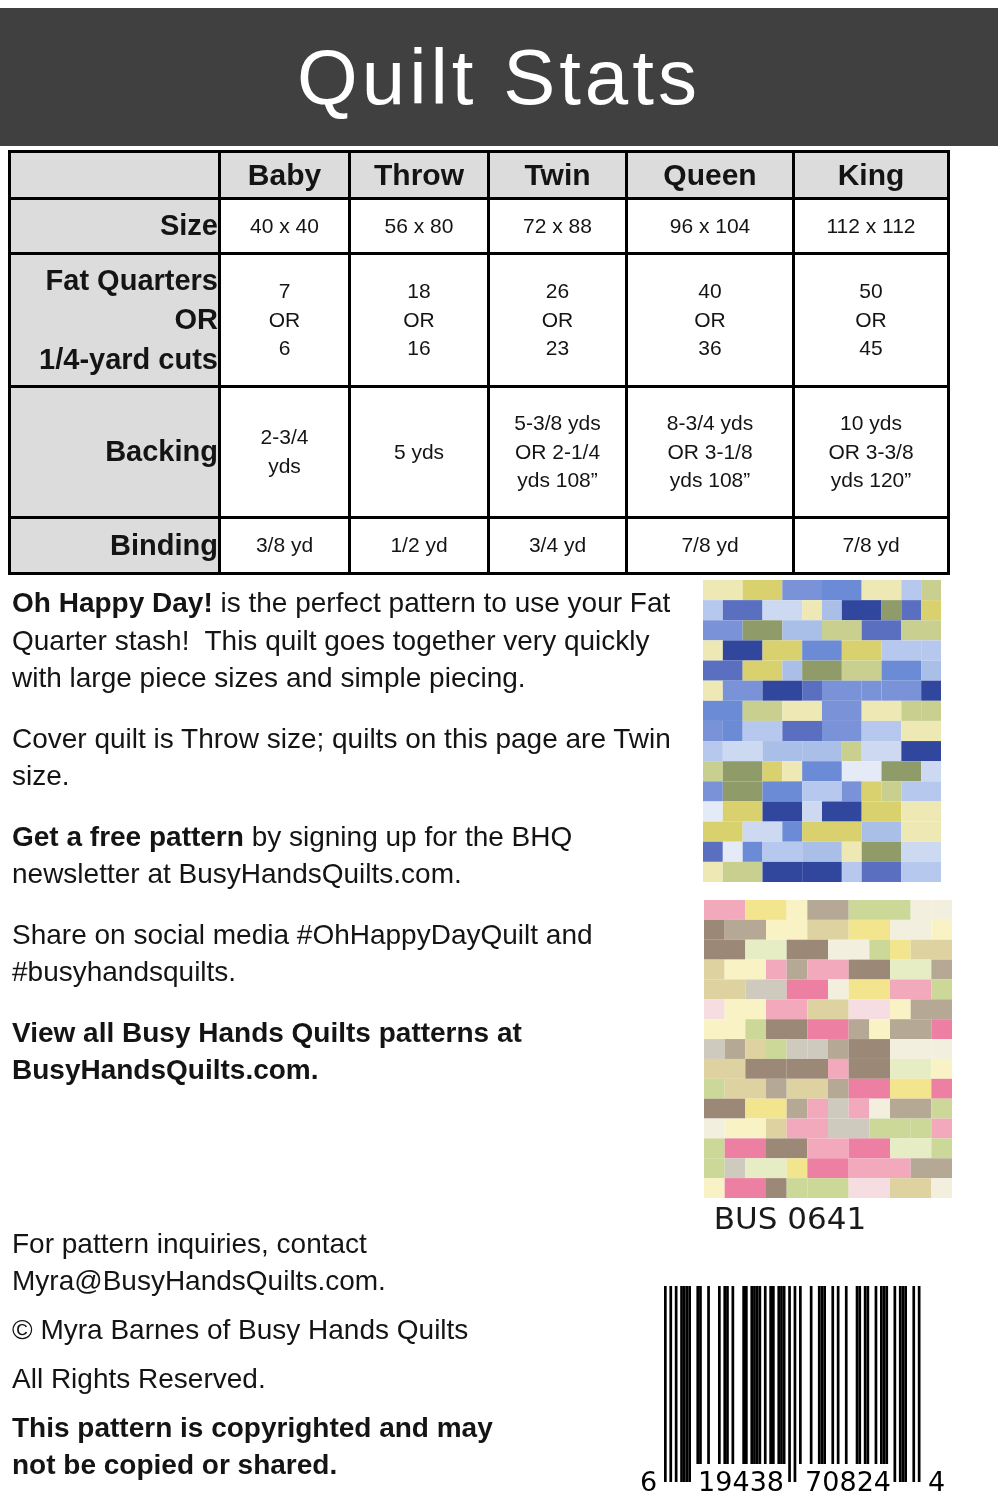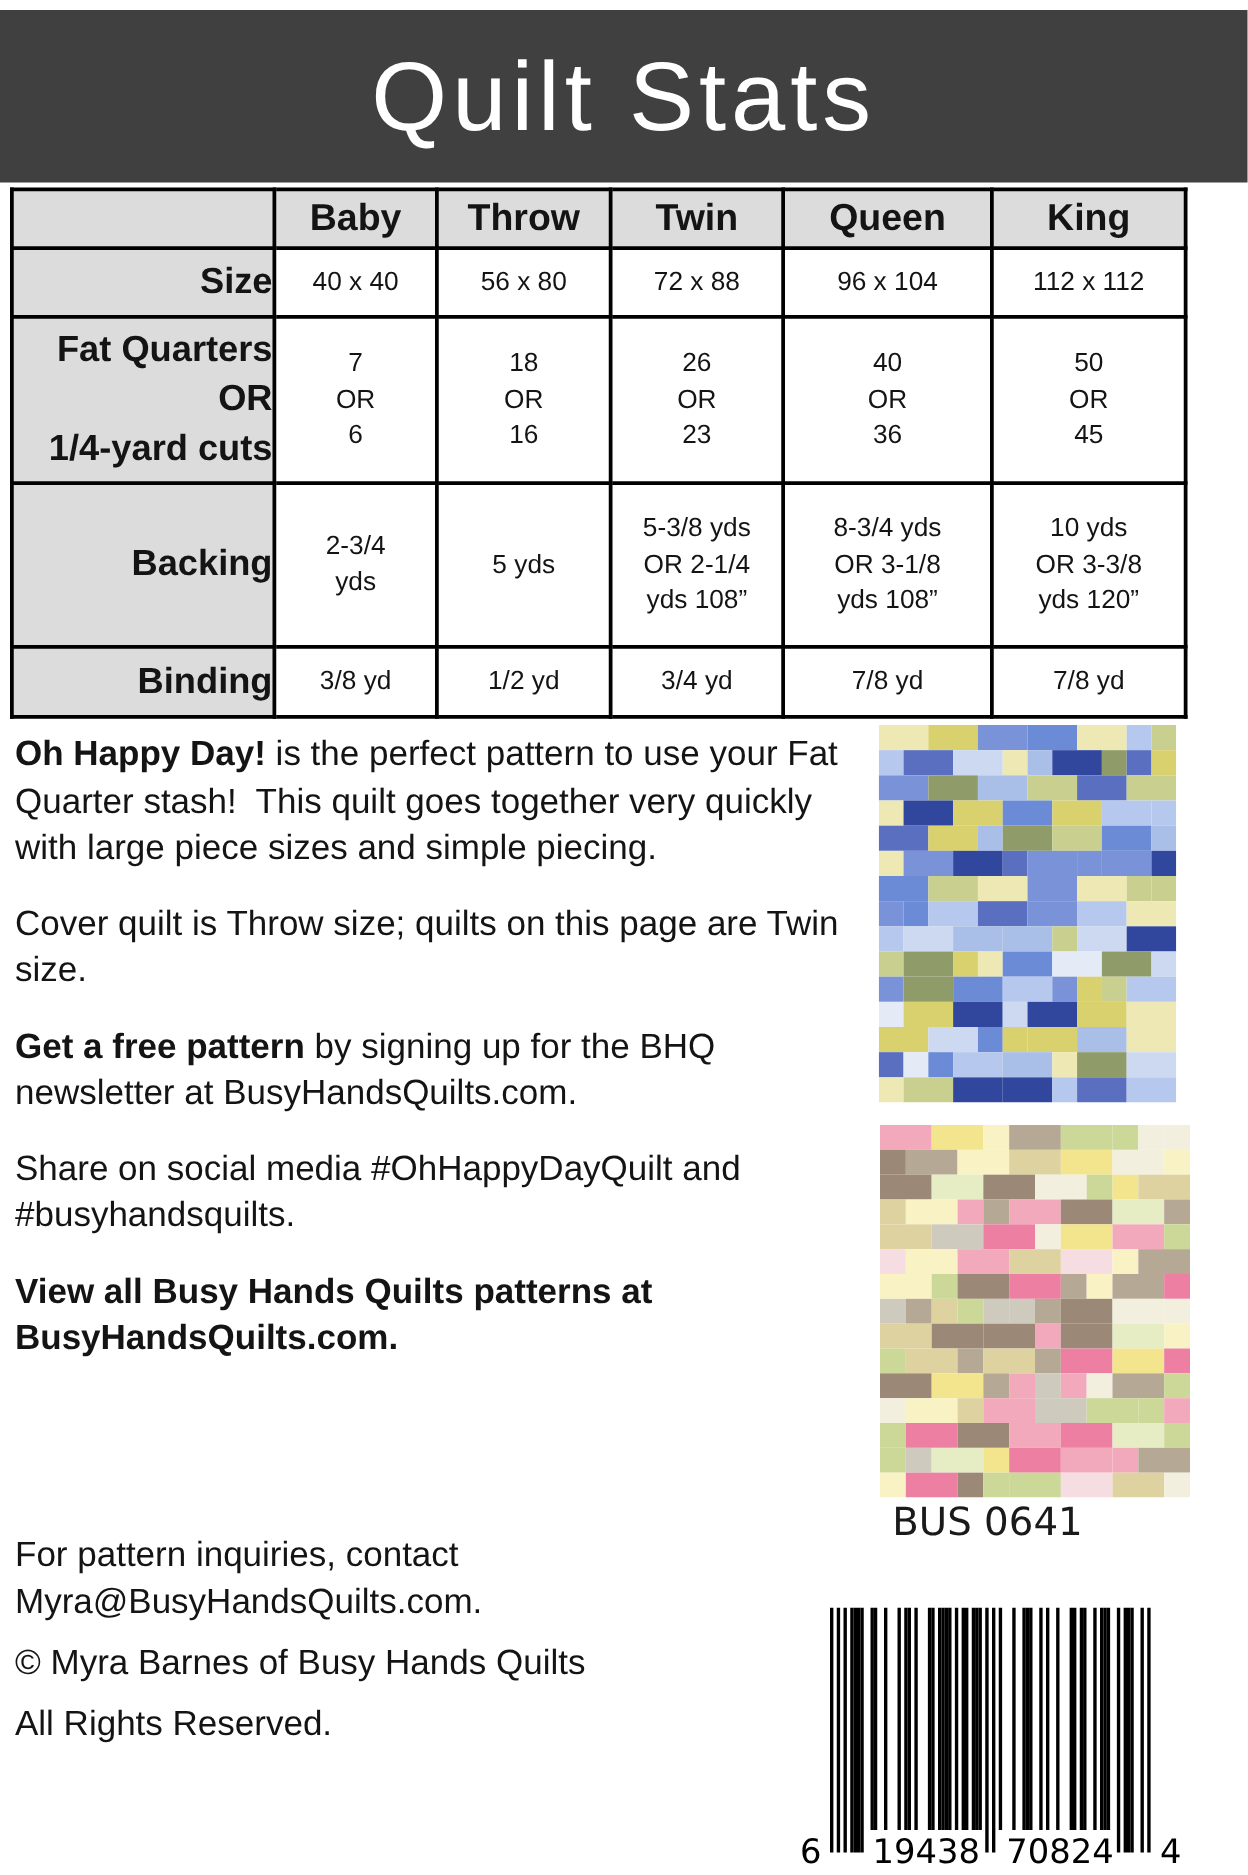--- a/index.html
+++ b/index.html
@@ -444,13 +444,14 @@
   <span class="bc-num bc-left">6</span>
   <span class="bc-num bc-g1">19438</span>
   <span class="bc-num bc-g2">70824</span>
   <span class="bc-num bc-right">4</span>
 </div>
 
 <div class="footer">
     <p class="">For pattern inquiries, contact Myra@BusyHandsQuilts.com.</p>
     <p class="">© Myra Barnes of Busy Hands Quilts</p>
     <p class="">All Rights Reserved.</p>
+    <p class="bold">This pattern is copyrighted and may not be copied or shared.</p>
   </div>
 
 </body></html>

